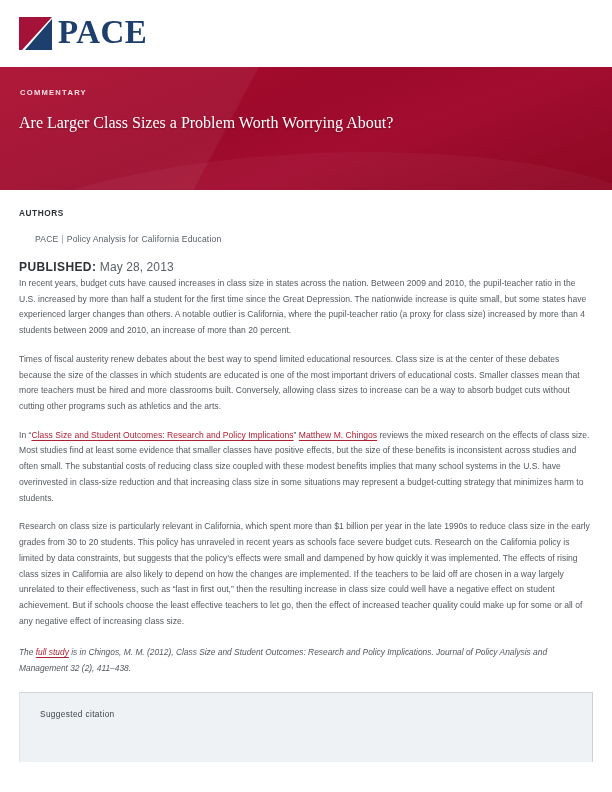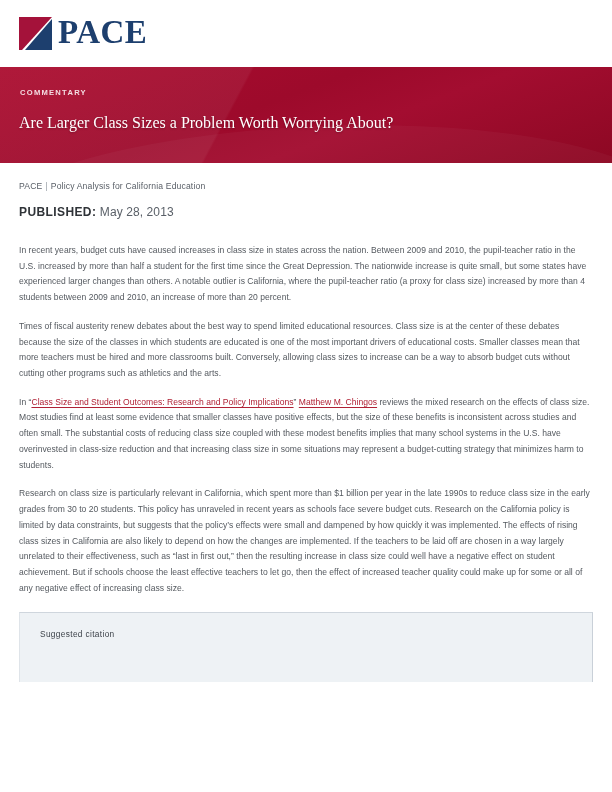--- a/index.html
+++ b/index.html
@@ -42,21 +42,21 @@
     font-weight: bold;
     color: #1d3f6e;
     letter-spacing: 0.5px;
     line-height: 1;
     padding-bottom: 2px;
   }
 
   
   .hero {
     position: relative;
-    height: 96px;
+    height: 123px;
     background: #a80c2e;
     background-image:
       linear-gradient(118deg, rgba(255,255,255,0.055) 0%, rgba(255,255,255,0.055) 38%, rgba(0,0,0,0) 38.4%, rgba(0,0,0,0) 100%),
       linear-gradient(160deg, #ab0c2f 0%, #9d0a2b 42%, #a30d30 60%, #8d0823 100%);
     overflow: hidden;
     padding: 21px 20px 16px 19px;
   }
   .hero::after {
     content: "";
     position: absolute;
@@ -98,21 +98,21 @@
     font-size: 8.3px;
     font-weight: bold;
     letter-spacing: 0.55px;
     color: #2f3338;
     text-transform: uppercase;
     margin: 0 0 6px 0;
   }
   .meta-value {
     font-size: 8.6px;
     color: #5a6068;
-    margin: 0;
+    margin: 16px;
     letter-spacing: 0.15px;
   }
   .meta-value .sep { padding: 0 3px; color: #9aa0a7; }
 
   .published {
     font-size: 12px;
     color: #5a6068;
     margin: 14px 0 0 0;
     letter-spacing: 0.1px;
   }
@@ -123,21 +123,21 @@
   }
 
   .para {
     font-size: 8.55px;
     line-height: 1.84;
     color: #54595f;
     margin: 13px 0 0 0;
     text-align: left;
     letter-spacing: 0.02px;
   }
-  .para.first { margin-top: 24px; }
+  .para.first { margin-top: 2px; }
 
   a.link {
     color: #b02135;
     text-underline-offset: 1.5px;
   }
 
   .cite {
     font-size: 8.4px;
     line-height: 1.85;
     color: #54595f;
@@ -180,36 +180,38 @@
 </header>
 
 <section class="hero">
   <p class="kicker">COMMENTARY</p>
   <h1 class="hero-title">Are Larger Class Sizes a Problem Worth Worrying About?</h1>
 </section>
 
 <main class="content">
 
   <div>
+    <p class="meta-label">AUTHORS</p>
     <p class="meta-value">
       <span>PACE</span><span class="sep">|</span><span>Policy Analysis for California Education</span>
     </p>
   </div>
 
   <p class="published">
     <b>PUBLISHED:</b>
     <span>May 28, 2013</span>
   </p>
 
   <p class="para first">In recent years, budget cuts have caused increases in class size in states across the nation.  Between 2009 and 2010, the pupil-teacher ratio in the U.S. increased by more than half a student for the first time since the Great Depression.  The nationwide increase is quite small, but some states have experienced larger changes than others.  A notable outlier is California, where the pupil-teacher ratio (a proxy for class size) increased by more than 4 students between 2009 and 2010, an increase of more than 20 percent.</p>
 
   <p class="para">Times of fiscal austerity renew debates about the best way to spend limited educational resources.  Class size is at the center of these debates because the size of the classes in which students are educated is one of the most important drivers of educational costs.  Smaller classes mean that more teachers must be hired and more classrooms built.  Conversely, allowing class sizes to increase can be a way to absorb budget cuts without cutting other programs such as athletics and the arts.</p>
 
   <p class="para"><span>In “</span><a class="link" href="#">Class Size and Student Outcomes: Research and Policy Implications</a><span>” </span><a class="link" href="#">Matthew M. Chingos</a><span> reviews the mixed research on the effects of class size.  Most studies find at least some evidence that smaller classes have positive effects, but the size of these benefits is inconsistent across studies and often small.  The substantial costs of reducing class size coupled with these modest benefits implies that many school systems in the U.S. have overinvested in class-size reduction and that increasing class size in some situations may represent a budget-cutting strategy that minimizes harm to students.</span></p>
 
   <p class="para">Research on class size is particularly relevant in California, which spent more than $1 billion per year in the late 1990s to reduce class size in the early grades from 30 to 20 students.  This policy has unraveled in recent years as schools face severe budget cuts.  Research on the California policy is limited by data constraints, but suggests that the policy’s effects were small and dampened by how quickly it was implemented.  The effects of rising class sizes in California are also likely to depend on how the changes are implemented.  If the teachers to be laid off are chosen in a way largely unrelated to their effectiveness, such as “last in first out,” then the resulting increase in class size could well have a negative effect on student achievement.  But if schools choose the least effective teachers to let go, then the effect of increased teacher quality could make up for some or all of any negative effect of increasing class size.</p>
 
+  <p class="cite"><span>The </span><a class="link" href="#">full study</a><span> is in Chingos, M. M. (2012), Class Size and Student Outcomes: Research and Policy Implications. Journal of Policy Analysis and Management 32 (2), 411–438.</span></p>
 
 </main>
 
 <section class="sugg-box">
   <p class="sugg-title">Suggested citation</p>
 </section>
 
 </body></html>

